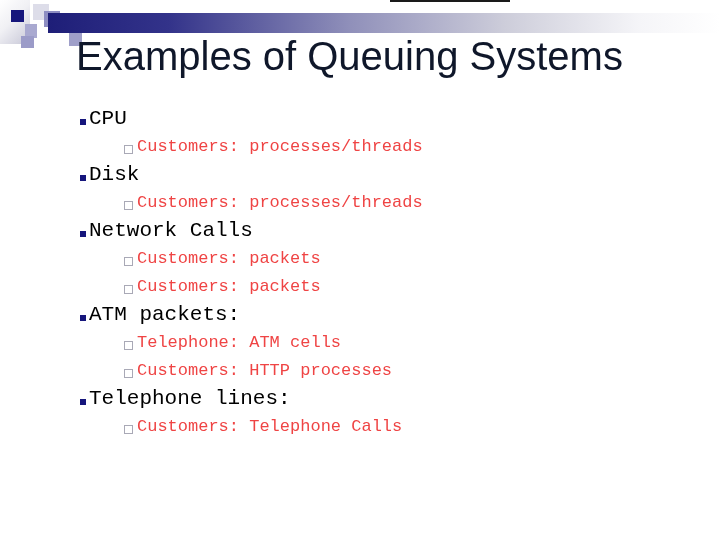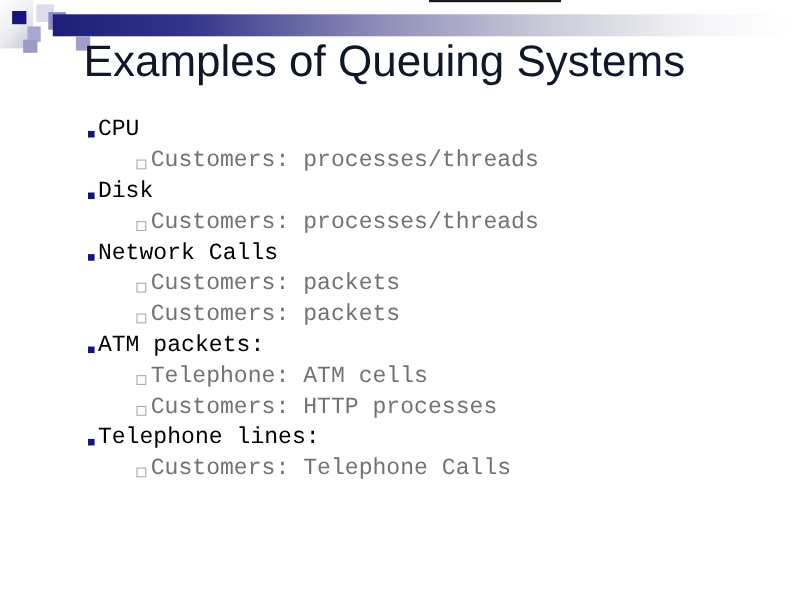--- a/index.html
+++ b/index.html
@@ -42,21 +42,21 @@
     letter-spacing: 0px; white-space: nowrap;
   }
 
   
   .list {
     position: absolute; left: 64px; top: 88px; width: 620px;
     margin: 16px; padding: 0; list-style: none; font-family: Liberation Mono, monospace;
   }
   .l1, .l2 { display: flex; align-items: center; height: 28px; }
   .l1 { font-size: 21px; color: #000; }
-  .l2 { font-size: 21px; color: #737373; padding-left: 44px; font-weight: 400; }
+  .l2 { font-size: 17px; color: #ef4444; padding-left: 44px; font-weight: 400; }
   .b1 {
     flex: 0 0 auto; width: 6px; height: 6px;
     background: var(--accent-navy, #16167c);
     margin-right: 3px; transform: translateY(4px);
   }
   .b2 {
     flex: 0 0 auto; width: 7px; height: 7px;
     border: 1px solid #a9a9b6; background: transparent;
     margin-right: 4px; transform: translateY(3px);
   }

